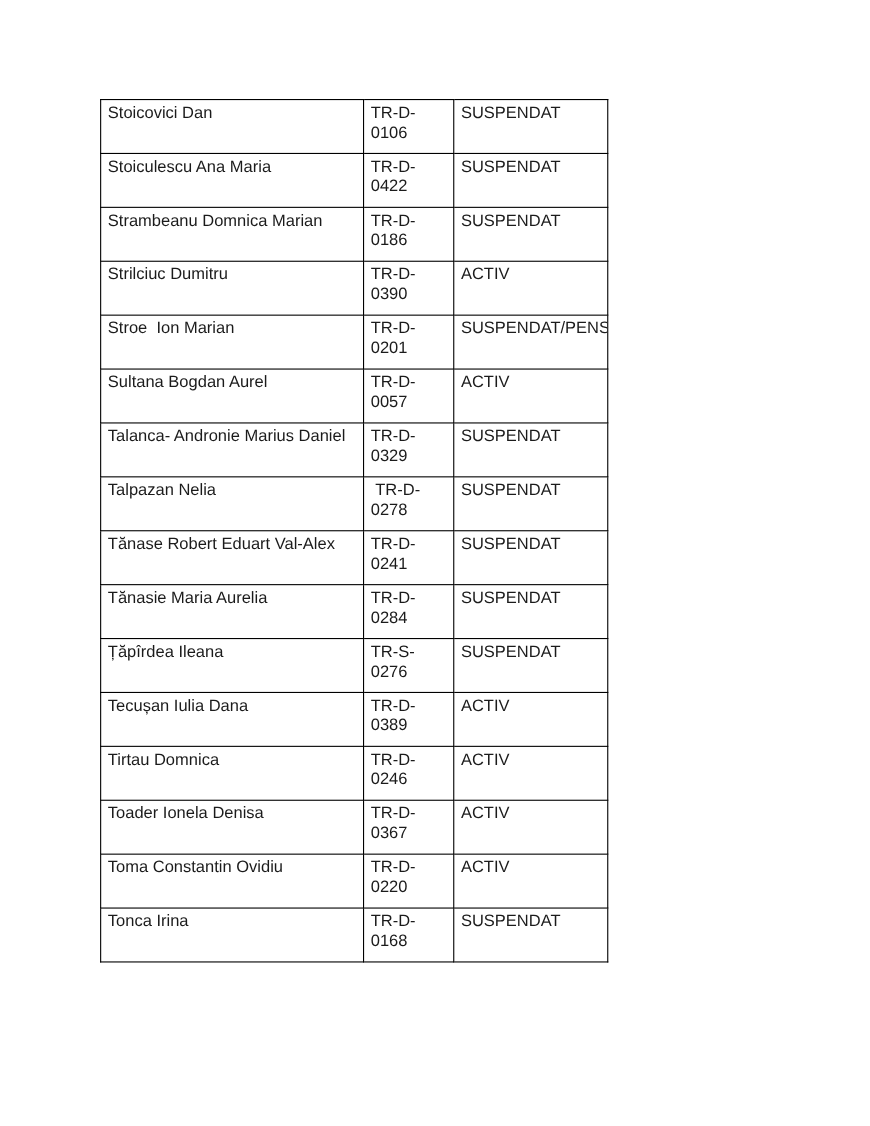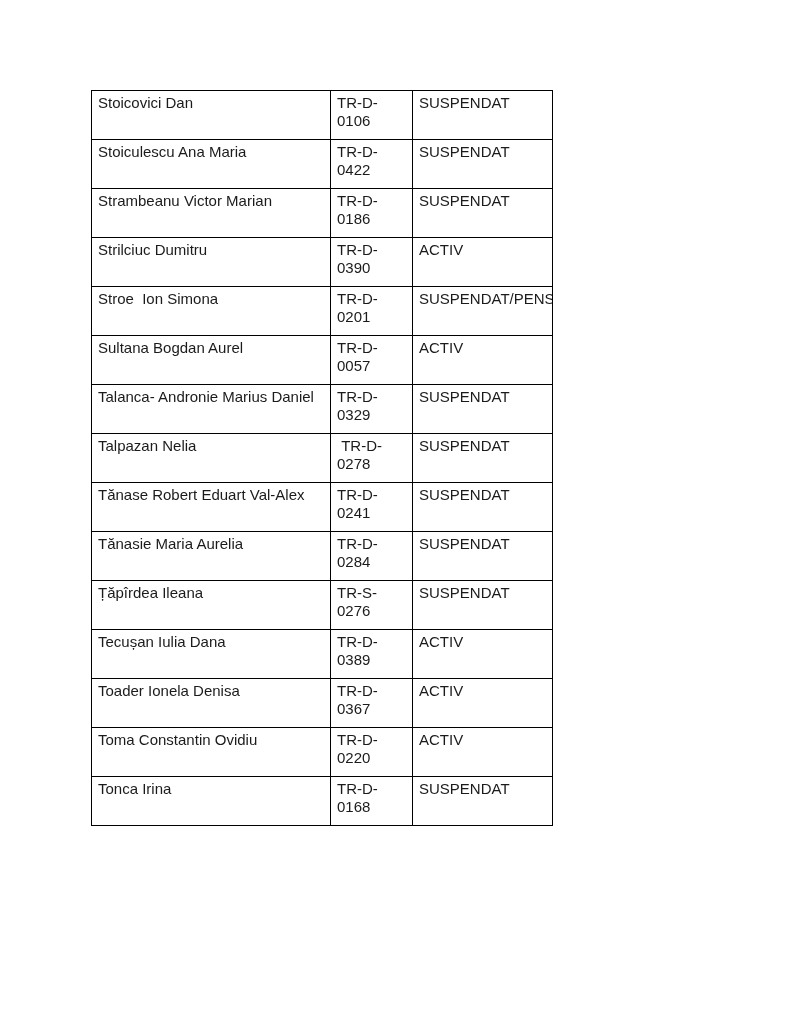--- a/index.html
+++ b/index.html
@@ -56,31 +56,31 @@
           <td>Stoicovici Dan</td>
           <td>TR-D-0106</td>
           <td>SUSPENDAT</td>
         </tr>
         <tr>
           <td>Stoiculescu Ana Maria</td>
           <td>TR-D-0422</td>
           <td>SUSPENDAT</td>
         </tr>
         <tr>
-          <td>Strambeanu Victor Marian</td>
+          <td>Strambeanu Domnica Marian</td>
           <td>TR-D-0186</td>
           <td>SUSPENDAT</td>
         </tr>
         <tr>
           <td>Strilciuc Dumitru</td>
           <td>TR-D-0390</td>
           <td>ACTIV</td>
         </tr>
         <tr>
-          <td>Stroe  Ion Simona</td>
+          <td>Stroe  Ion Marian</td>
           <td>TR-D-0201</td>
           <td>SUSPENDAT/PENSIE</td>
         </tr>
         <tr>
           <td>Sultana Bogdan Aurel</td>
           <td>TR-D-0057</td>
           <td>ACTIV</td>
         </tr>
         <tr>
           <td>Talanca- Andronie Marius Daniel</td>
@@ -106,20 +106,25 @@
           <td>Țăpîrdea Ileana</td>
           <td>TR-S-0276</td>
           <td>SUSPENDAT</td>
         </tr>
         <tr>
           <td>Tecușan Iulia Dana</td>
           <td>TR-D-0389</td>
           <td>ACTIV</td>
         </tr>
         <tr>
+          <td>Tirtau Domnica</td>
+          <td>TR-D-0246</td>
+          <td>ACTIV</td>
+        </tr>
+        <tr>
           <td>Toader Ionela Denisa</td>
           <td>TR-D-0367</td>
           <td>ACTIV</td>
         </tr>
         <tr>
           <td>Toma Constantin Ovidiu</td>
           <td>TR-D-0220</td>
           <td>ACTIV</td>
         </tr>
         <tr>

